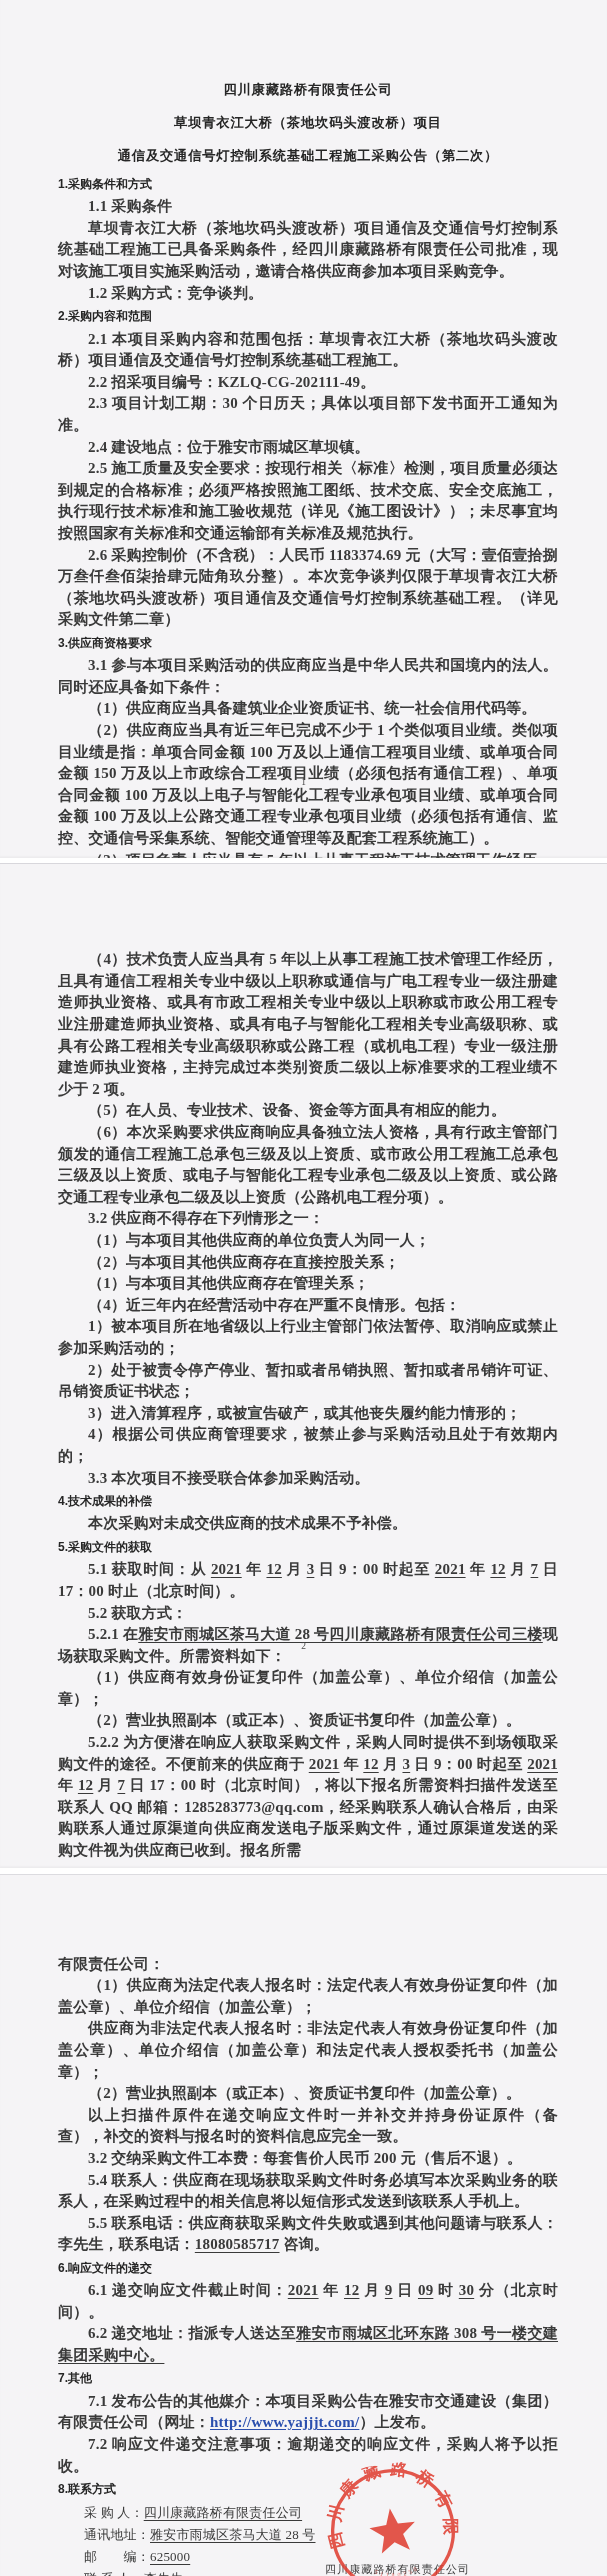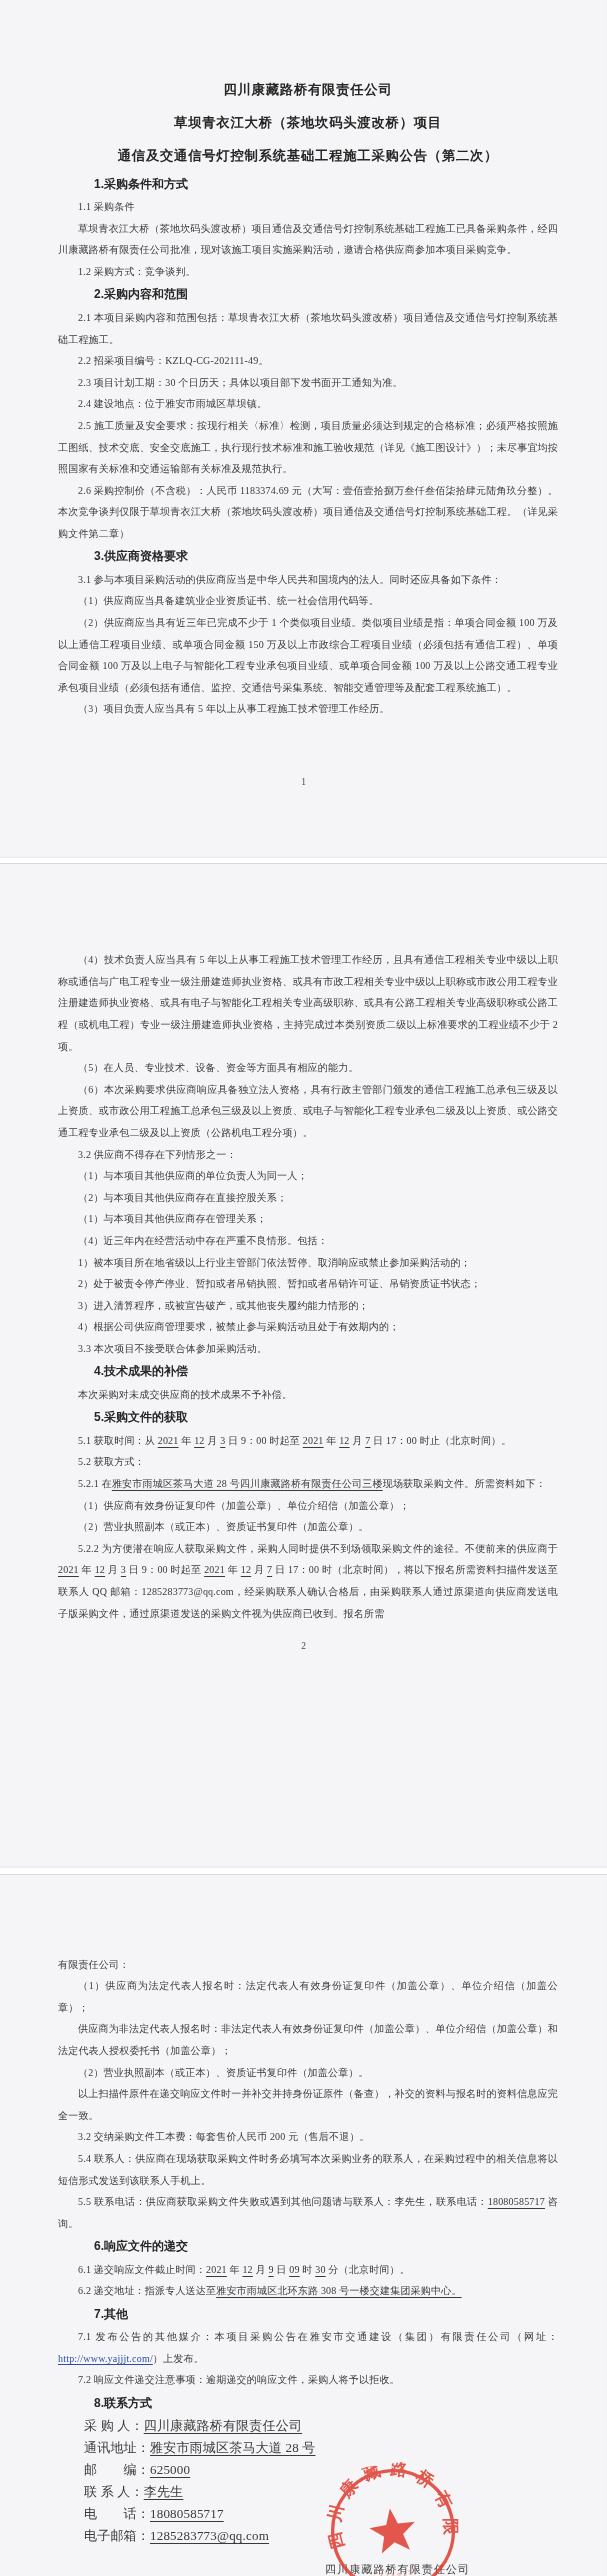--- a/index.html
+++ b/index.html
@@ -8,22 +8,22 @@
   .page + .gap{height:5.3px;background:#ffffff;}
   #page1{height:858px;}
   #page2{height:1005px;border-top:0.8px solid #d8d7dc;box-sizing:border-box;}
   #page3{height:855px;border-top:0.8px solid #dcdbe0;box-sizing:border-box;}
   .content{padding:0 49px 0 58px;}
   #page1 .content{padding-top:73px;}
   #page2 .content{padding-top:85px;}
   #page3 .content{padding-top:79px;}
   .blk{margin:0;}
   .title{font-family:"Liberation Sans",sans-serif;font-weight:bold;font-size:13.3px;line-height:33px;text-align:center;color:#262626;letter-spacing:0.8px;}
-  .h{font-family:"Liberation Sans",sans-serif;font-weight:bold;font-size:12px;line-height:23.5px;color:#262626;margin-top:0.8px;margin-left:36px;}
-  .p{font-size:10px;line-height:21.6px;text-indent:2em;text-align:justify;letter-spacing:0.2px;}
+  .h{font-family:"Liberation Sans",sans-serif;font-weight:bold;font-size:12px;line-height:23.5px;color:#262626;margin-top:0.8px;}
+  .p{font-size:15px;line-height:21.6px;text-indent:2em;text-align:justify;letter-spacing:0.2px;font-weight:bold;}
   .p.noind{text-indent:0;}
   .field{font-size:13px;line-height:22px;margin-left:2em;letter-spacing:0.2px;}
   .flabel{color:#3a3a3a;}
   .u{text-decoration:underline;text-underline-offset:3px;text-decoration-thickness:0.8px;}
   .link{color:#2b4fae;text-decoration:underline;text-underline-offset:2.3px;}
   .pagenum{position:absolute;top:777px;left:0;right:0;text-align:center;font-size:9.5px;color:#4a4a4a;}
   
   .sign-name{position:absolute;left:325px;top:687px;font-size:11px;letter-spacing:1.1px;color:#3a3a3a;z-index:0;}
   .sign-date{position:absolute;left:364px;top:727px;font-size:11px;letter-spacing:0.4px;color:#3a3a3a;}
   .stamp{position:absolute;left:326px;top:589px;width:134px;height:134px;z-index:1;opacity:.84;transform:rotate(-8deg);}

